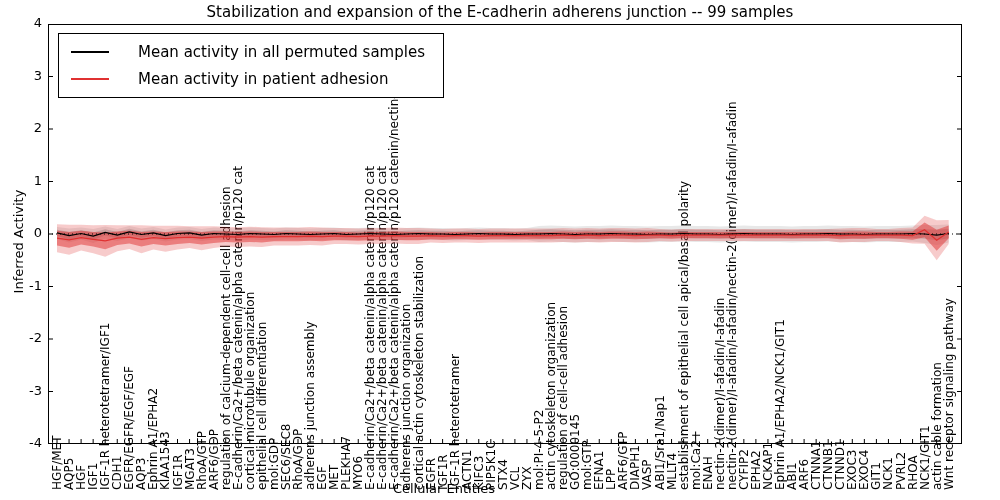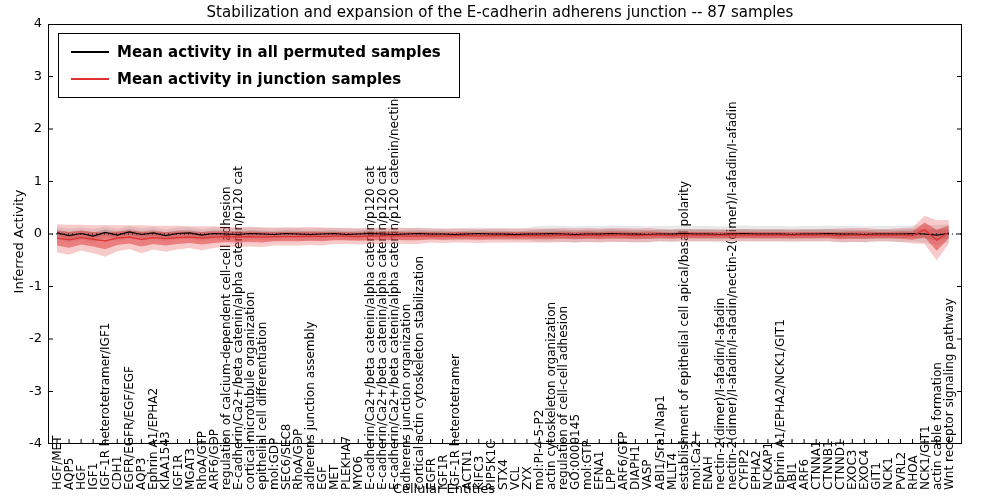--- a/index.html
+++ b/index.html
@@ -8,30 +8,30 @@
   .title{position:absolute;top:3px;left:0;width:100%;text-align:center;font-size:15px;z-index:6;}
   .xlab{position:absolute;top:481px;left:0;width:888px;text-align:center;font-size:13px;z-index:6;}
   .ylab{position:absolute;top:234px;left:-62px;width:160px;text-align:center;font-size:13px;
         transform:rotate(-90deg);z-index:6;}
   #xlabels .xt{position:absolute;top:490px;transform:rotate(-90deg);transform-origin:0 0;
         white-space:nowrap;font-size:12px;line-height:12px;color:#000;z-index:1;}
   #ylabels .yt{position:absolute;width:30px;left:12px;text-align:right;font-size:13px;z-index:6;}
   #plot-svg{position:absolute;left:48px;top:24px;z-index:2;}
   .legend{position:absolute;left:58px;top:33px;z-index:5;background:#fff;border:1px solid #000;
         padding:9px 18px 9px 12px;display:flex;flex-direction:column;gap:9px;}
-  .legend-item{display:flex;align-items:center;gap:8px;font-weight:bold;}
+  .legend-item{display:flex;align-items:center;gap:29px;}
   .legend-line{display:inline-block;width:38px;height:0;border-top:2px solid #000;}
   .legend-label{font-size:15px;white-space:nowrap;}
 </style>
 </head>
 <body>
 
 <div class="fig">
 
-  <div class="title">Stabilization and expansion of the E-cadherin adherens junction -- 87 samples</div>
+  <div class="title">Stabilization and expansion of the E-cadherin adherens junction -- 99 samples</div>
 
   <div class="ylab">Inferred Activity</div>
 
   <div id="ylabels">
       <div class="yt" style="top: 15px;">4</div>
       <div class="yt" style="top: 67.5px;">3</div>
       <div class="yt" style="top: 120px;">2</div>
       <div class="yt" style="top: 172.5px;">1</div>
       <div class="yt" style="top: 225px;">0</div>
       <div class="yt" style="top: 277.5px;">-1</div>
@@ -224,19 +224,19 @@
     <rect x="0.5" y="0.5" width="913" height="419" fill="none" stroke="#000000" stroke-width="1"></rect>
   </svg>
 
   <div class="legend">
     <div class="legend-item">
       <span class="legend-line" id="legend-line-0" style="border-top-color: rgb(0, 0, 0);"></span>
       <span class="legend-label">Mean activity in all permuted samples</span>
     </div>
     <div class="legend-item">
       <span class="legend-line" id="legend-line-1" style="border-top-color: rgb(224, 49, 49);"></span>
-      <span class="legend-label">Mean activity in junction samples</span>
+      <span class="legend-label">Mean activity in patient adhesion</span>
     </div>
   </div>
 
   <div class="xlab">Cellular Entities</div>
 
 </div>
 
 </body></html>

